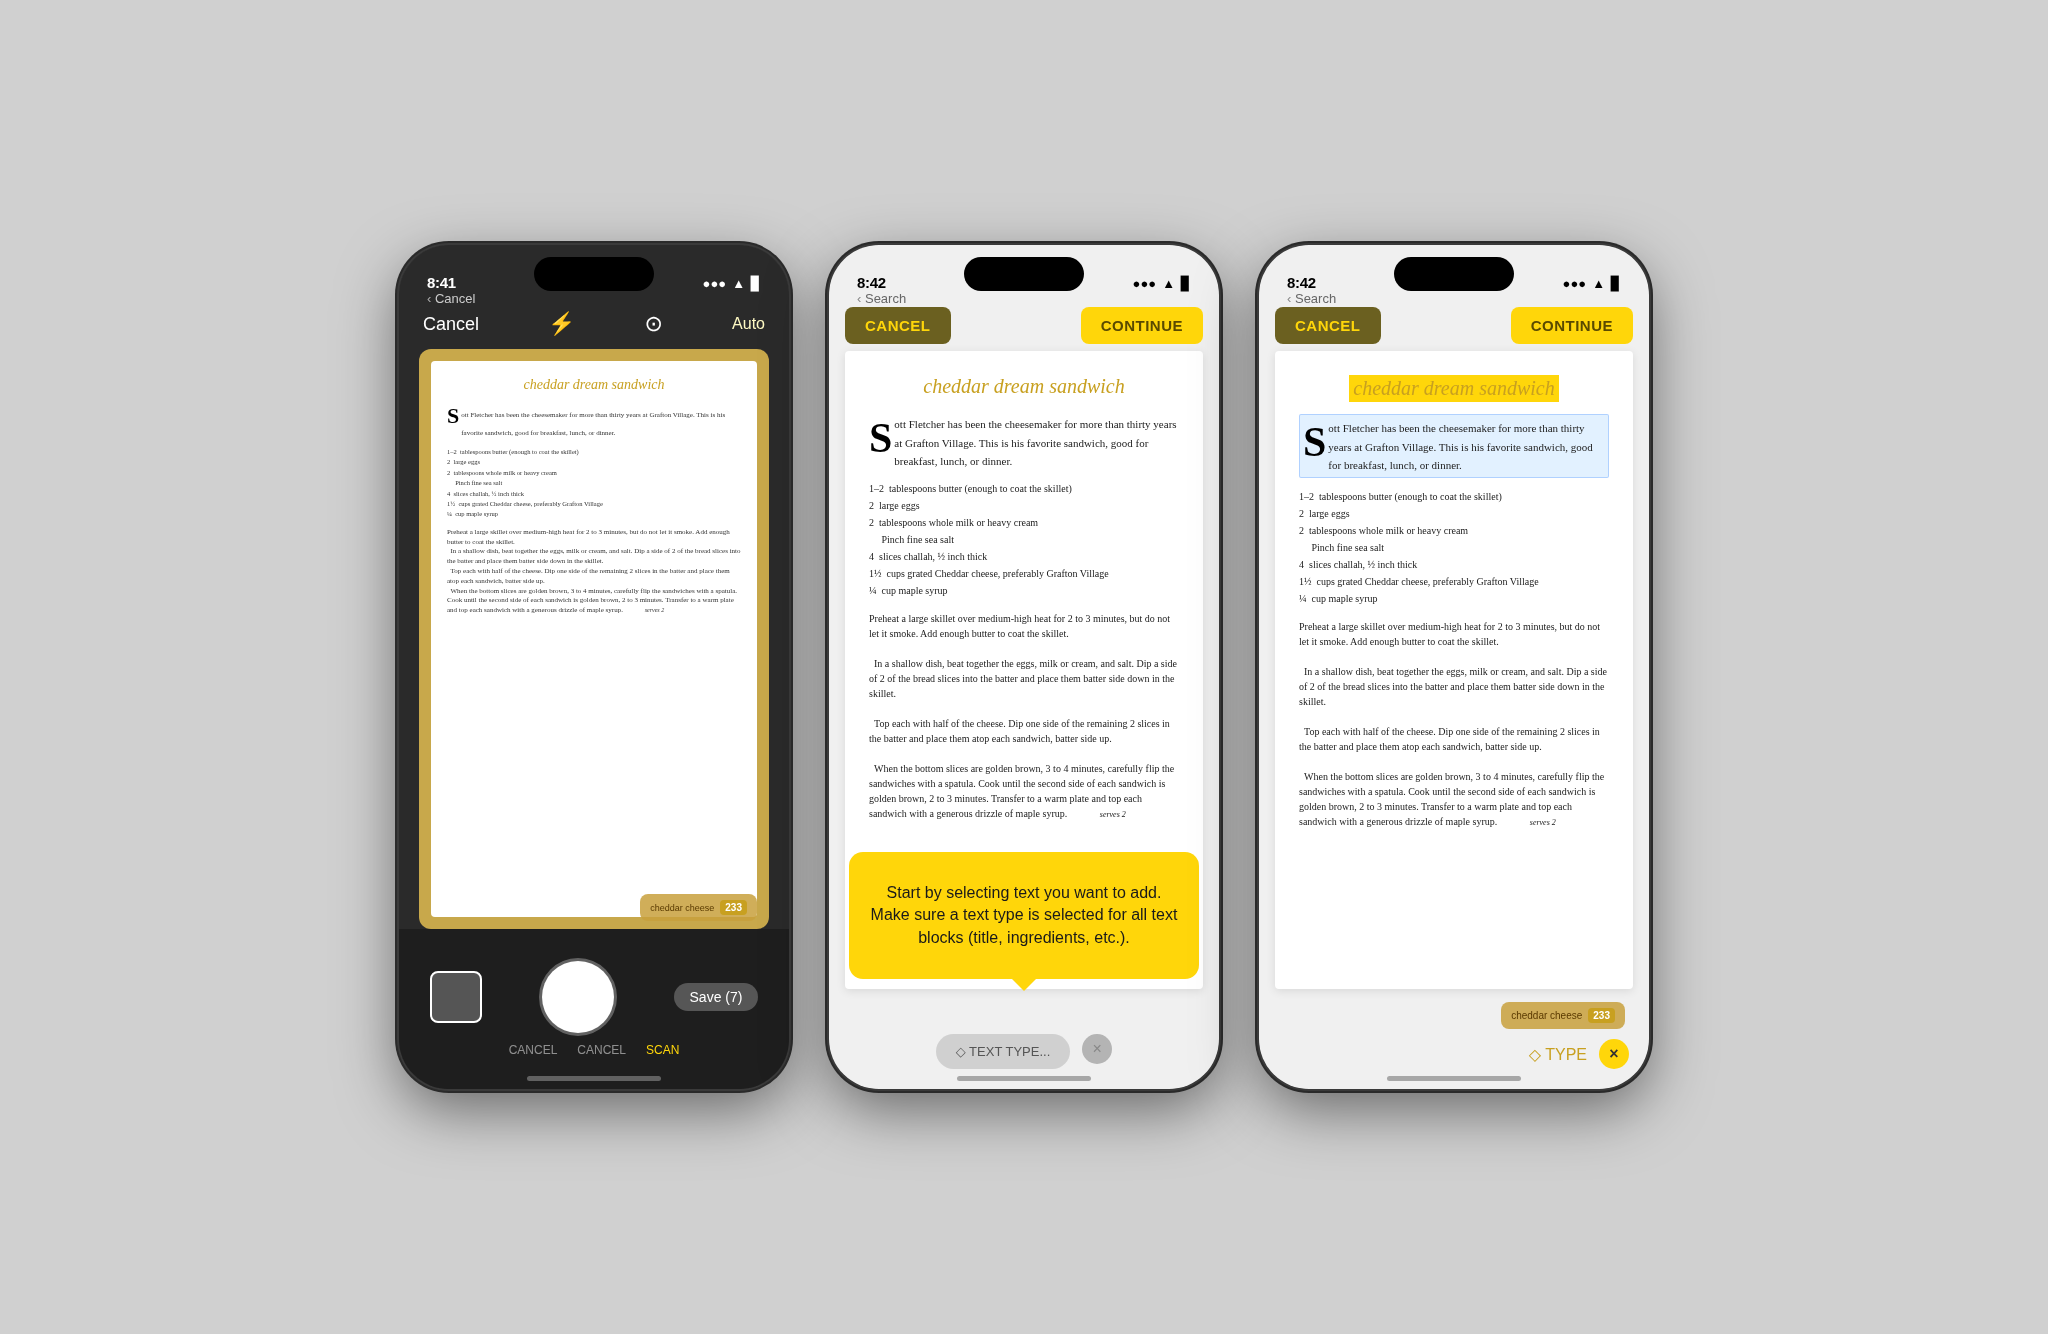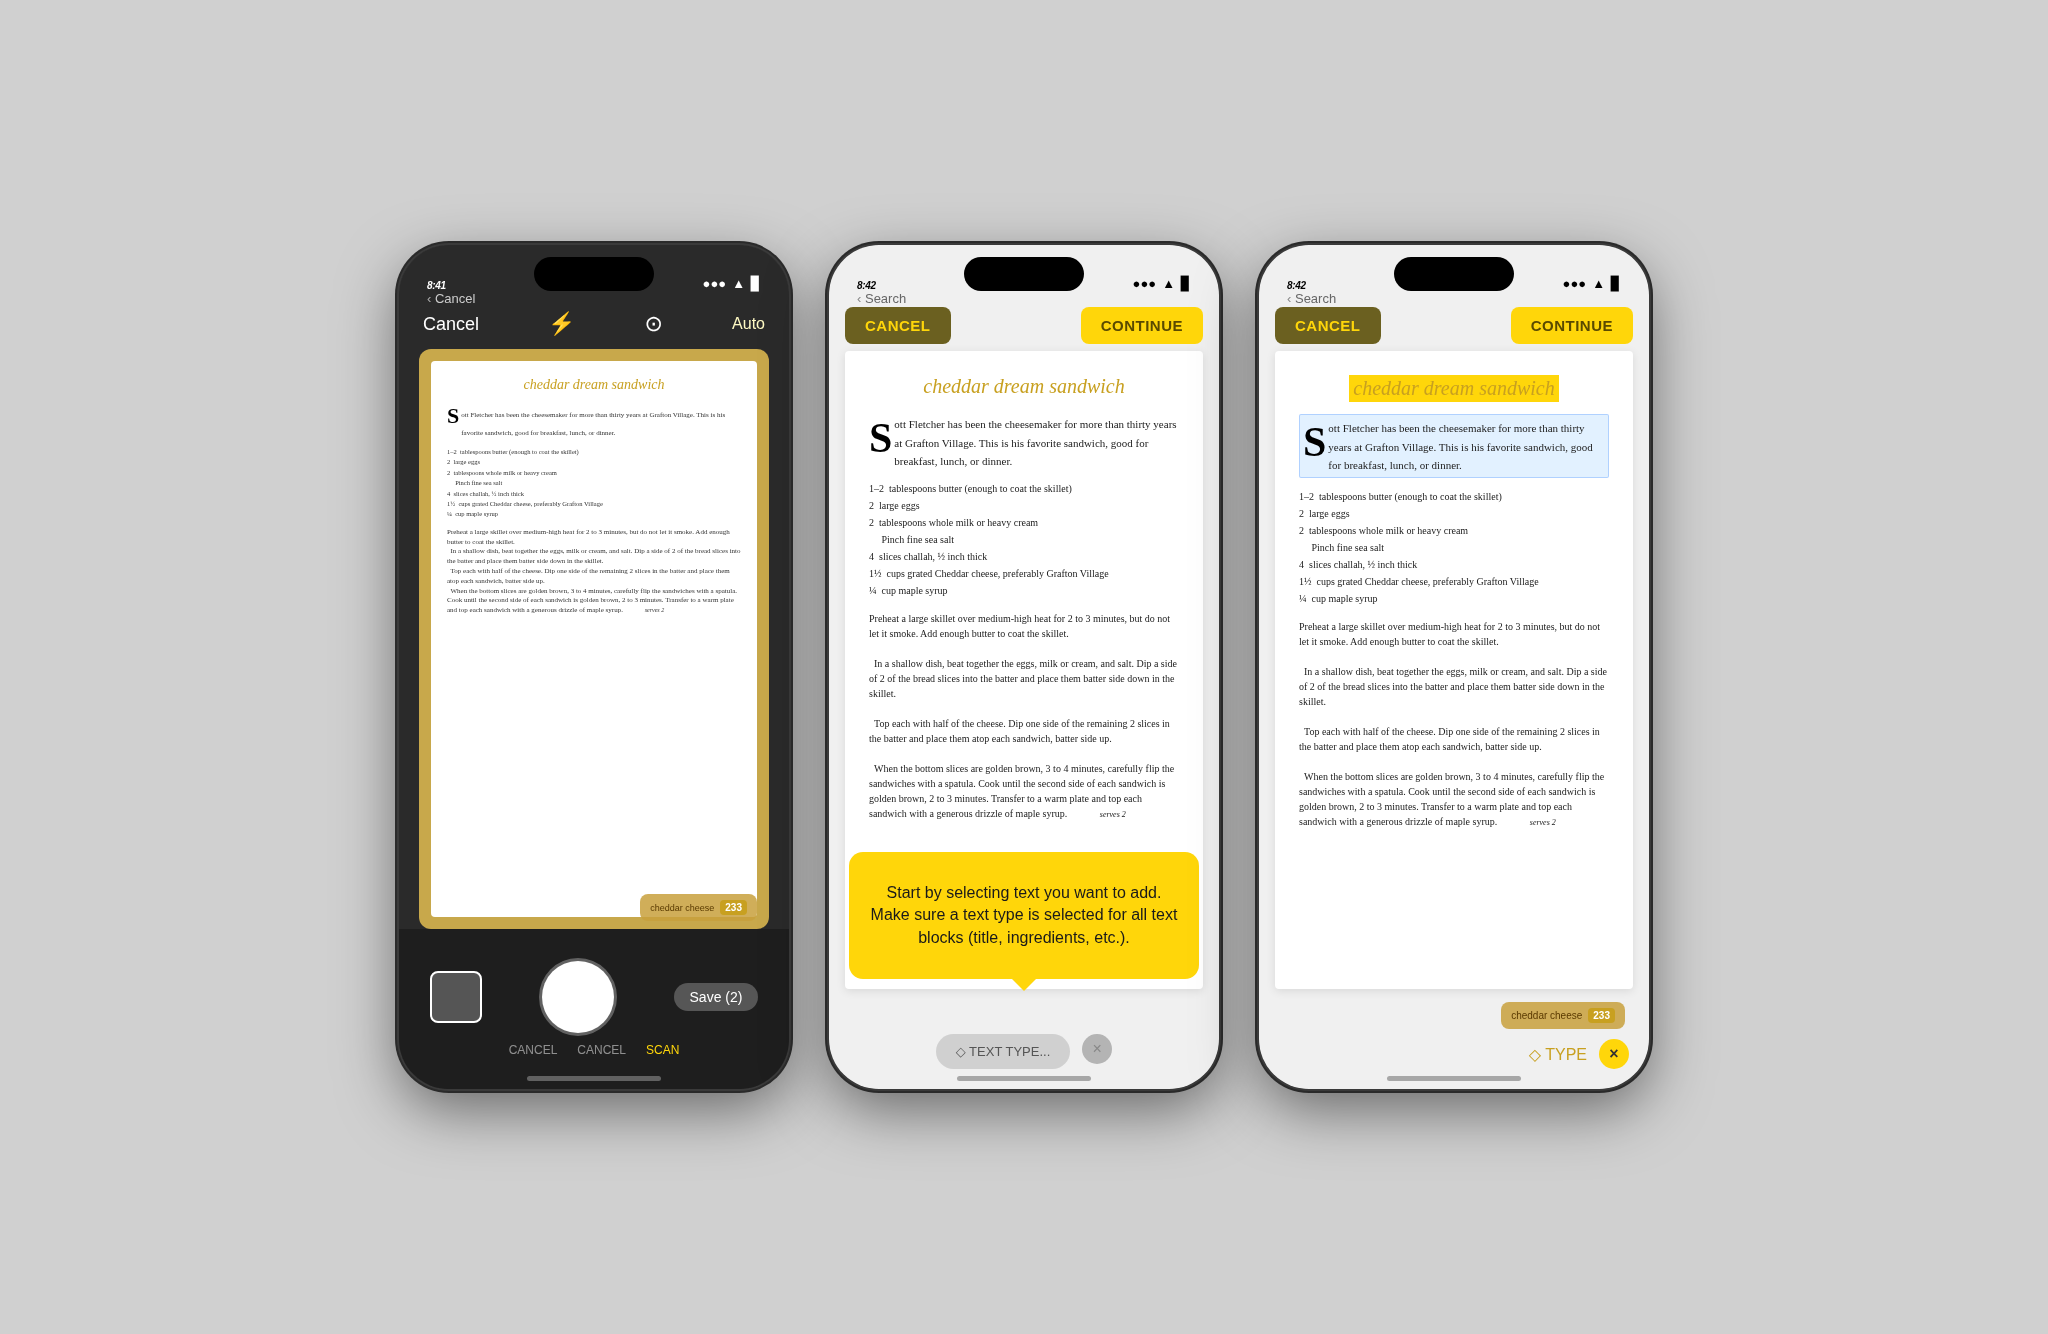--- a/index.html
+++ b/index.html
@@ -71,24 +71,23 @@
       display: flex;
       align-items: flex-end;
       justify-content: space-between;
       padding: 0 28px 8px;
       z-index: 50;
       font-size: 15px;
       font-weight: 600;
     }
 
     .status-bar .time {
-      font-size: 10px;
+      font-size: 15px;
       font-weight: 700;
       letter-spacing: -0.3px;
-      font-style: italic;
     }
 
     .status-bar .icons {
       display: flex;
       align-items: center;
       gap: 6px;
       font-size: 13px;
     }
 
     
@@ -558,21 +557,21 @@
             <span class="badge-num">233</span>
           </div>
         </div>
       </div>
 
       <div class="camera-bottom">
         <div class="camera-shutter-row">
           <div class="thumbnail"></div>
           <div class="shutter-btn"></div>
           <div>
-            <span class="save-badge">Save (2)</span>
+            <span class="save-badge">Save (7)</span>
           </div>
         </div>
         <div class="camera-mode-row">
           <span>CANCEL</span>
           <span>CANCEL</span>
           <span class="active">SCAN</span>
         </div>
       </div>
 
       <div class="home-indicator"></div>

